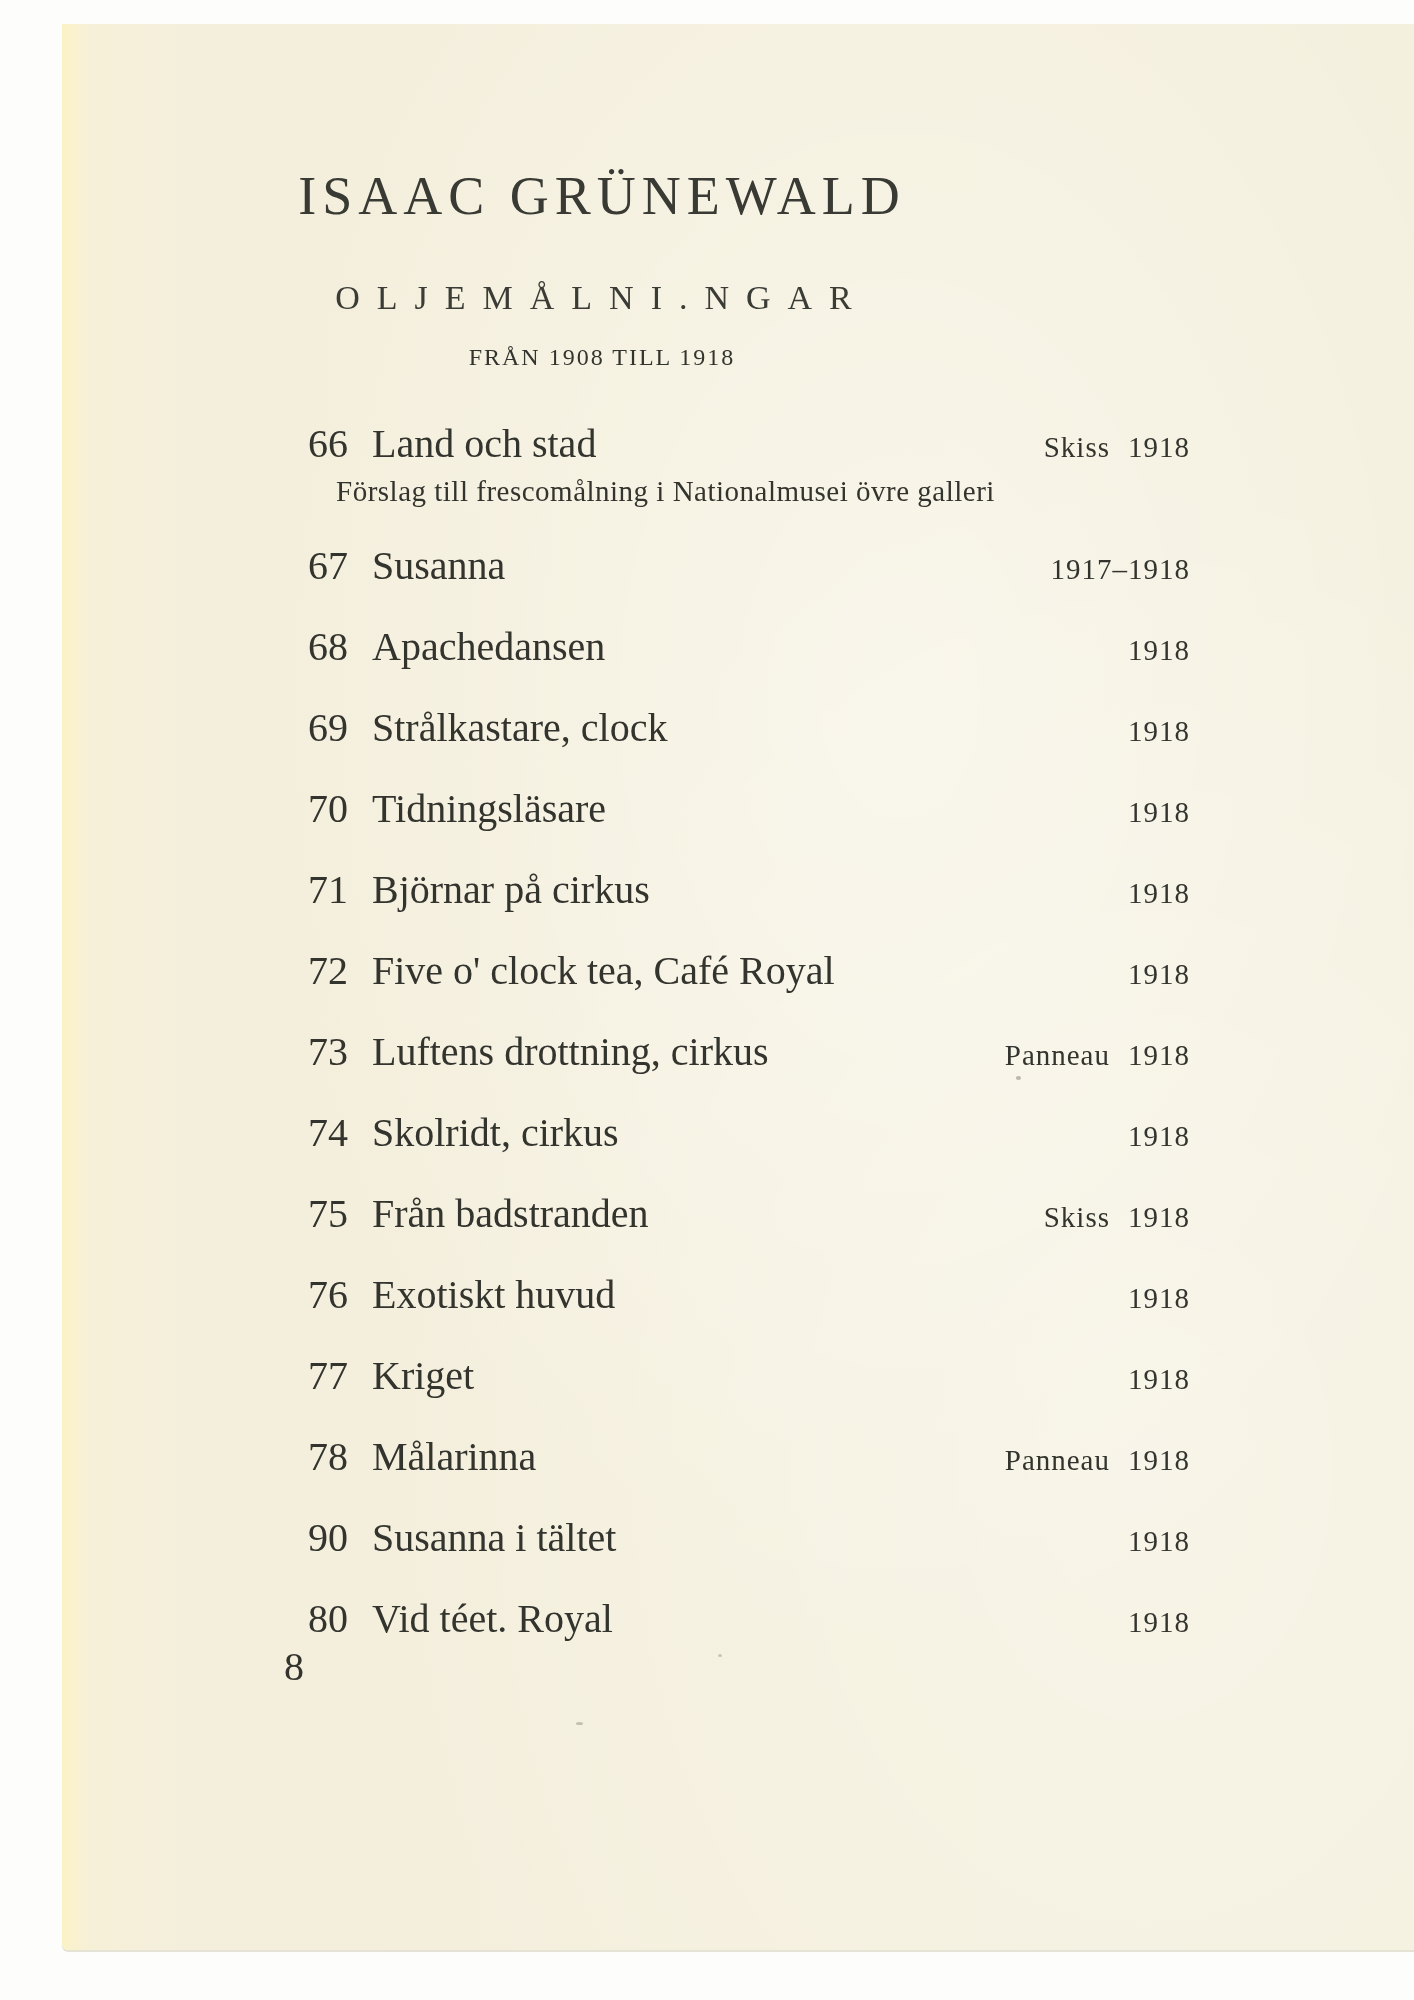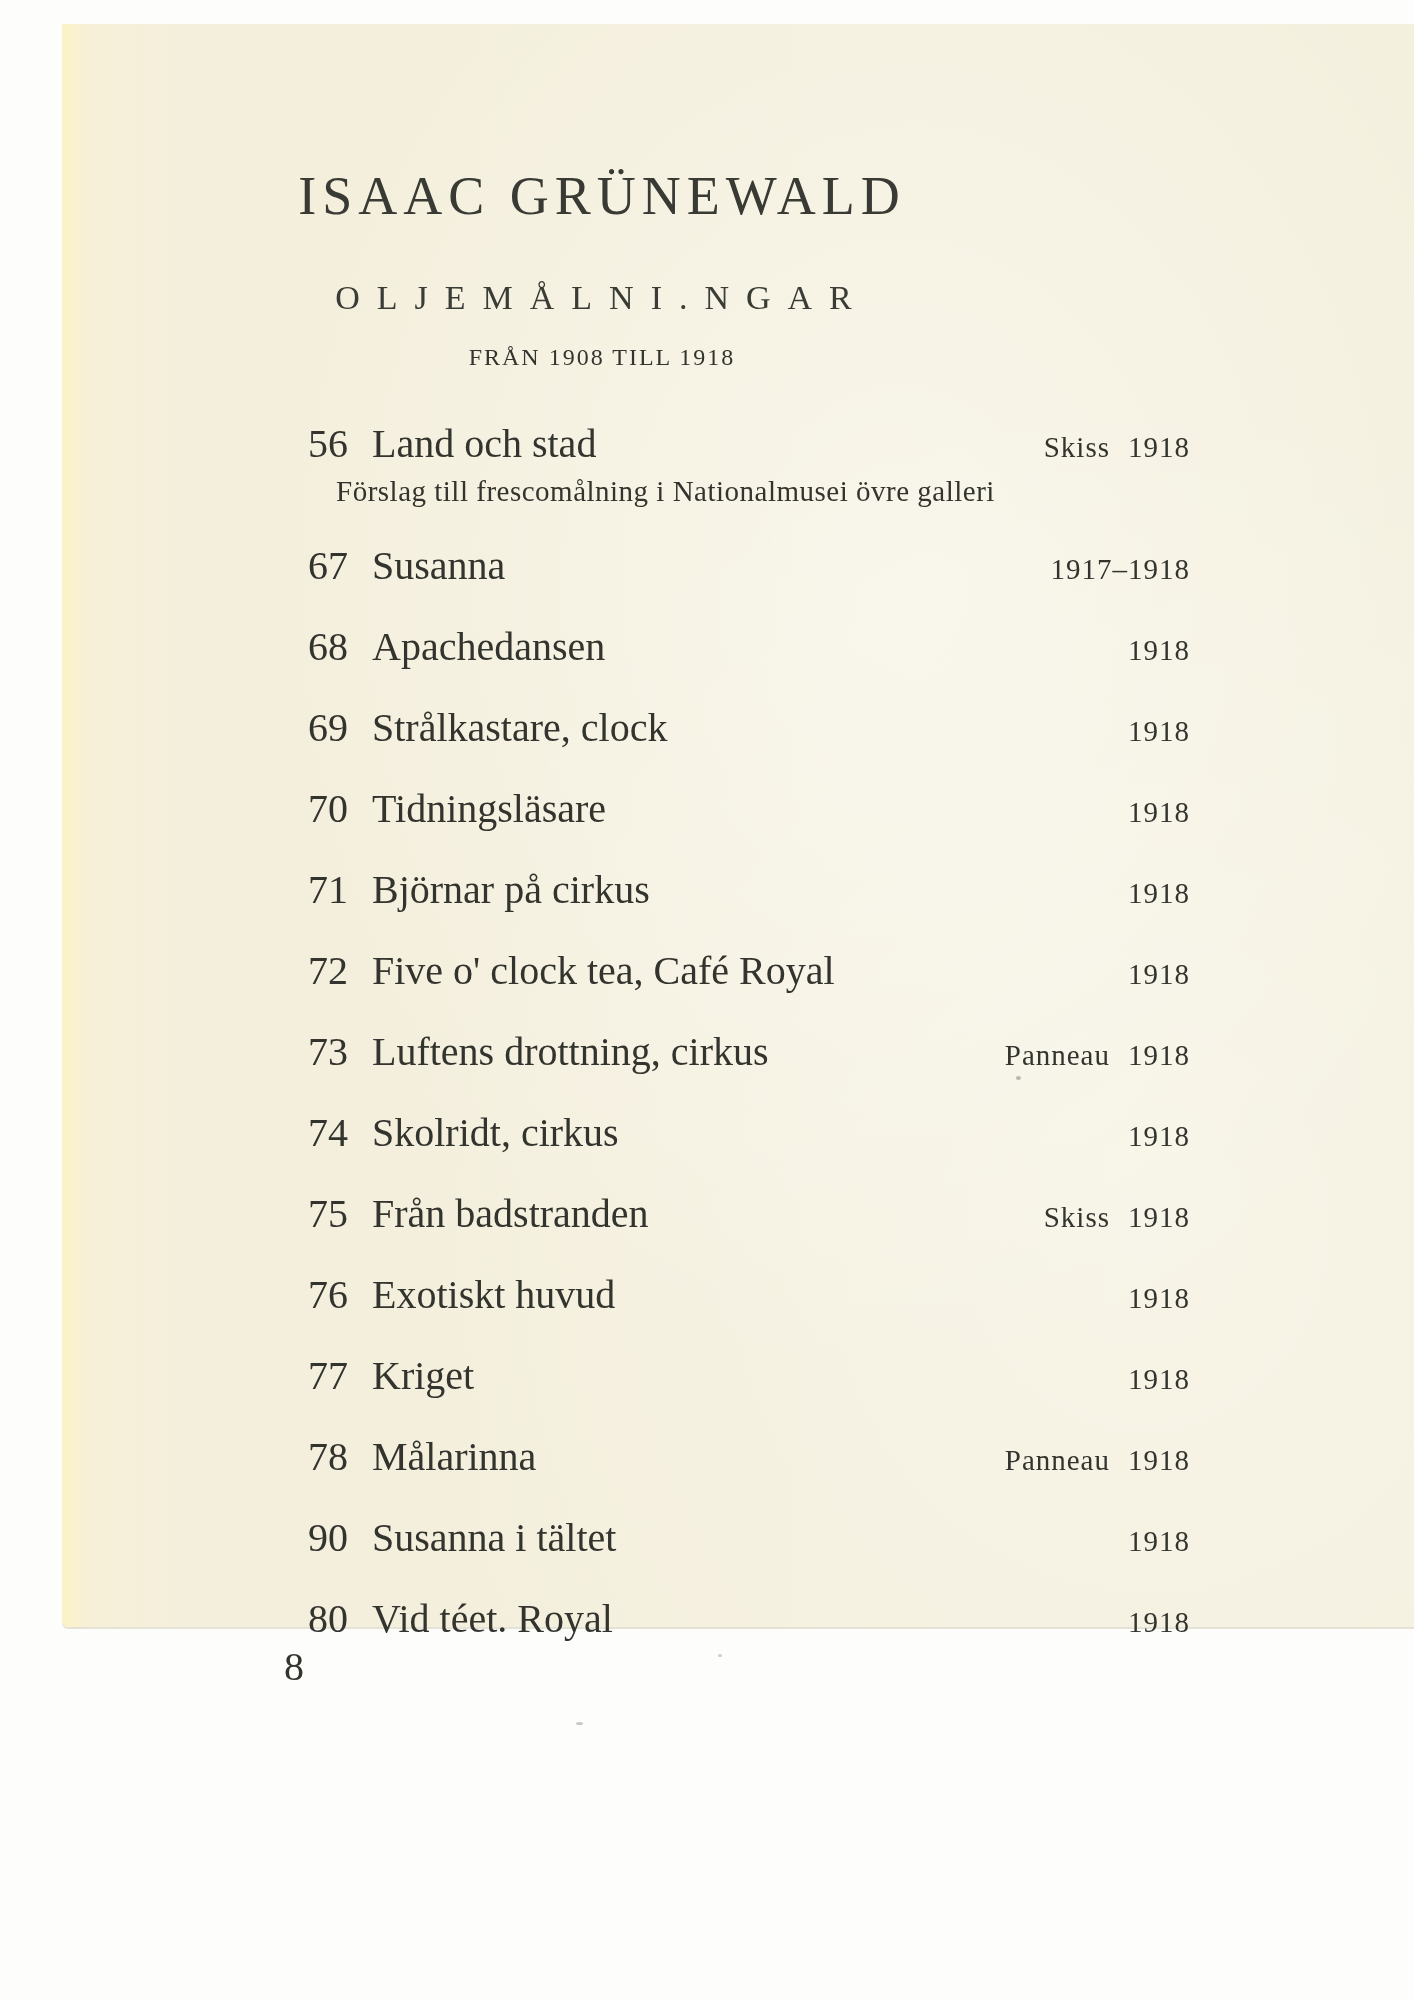--- a/index.html
+++ b/index.html
@@ -8,21 +8,21 @@
     background: #ffffff;
     overflow: hidden;
     font-family: "Liberation Serif", "DejaVu Serif", serif;
   }
   .scan-stage { position: relative; width: 1414px; height: 2000px; background: #fdfdfc; }
 
   
   .paper {
     position: absolute;
     left: 62px; top: 24px;
-    width: 1352px; height: 1603px;
+    width: 1352px; height: 1926px;
     background:
       radial-gradient(ellipse at 62% 35%, rgba(255,255,255,0.40), rgba(255,255,255,0) 55%),
       radial-gradient(ellipse at 80% 75%, rgba(255,255,255,0.30), rgba(255,255,255,0) 50%),
       linear-gradient(90deg, #fbf2c6 0px, #f7f0d8 26px, #f4efdc 120px, #f4f0de 100%);
     border-bottom-left-radius: 6px;
     box-shadow: 0 2px 0 rgba(210, 205, 180, 0.55);
     color: #33342e;
   }
 
   
@@ -107,21 +107,21 @@
 
     <div class="header">
       <div class="main-title">ISAAC GRÜNEWALD</div>
       <div class="sub-title">OLJEMÅLNI.NGAR</div>
       <div class="date-range">FRÅN 1908 TILL 1918</div>
     </div>
 
     <div class="list">
 
       <div class="row has-subline">
-        <span class="no">56</span>
+        <span class="no">66</span>
         <span class="entry-title">Land och stad</span>
         <span class="value"><span class="note">Skiss</span><span>1918</span></span>
       </div>
       <div class="subline">Förslag till frescomålning i Nationalmusei övre galleri</div>
 
       <div class="row">
         <span class="no">67</span>
         <span class="entry-title">Susanna</span>
         <span class="value"><span class="note"></span><span>1917–1918</span></span>
       </div>

